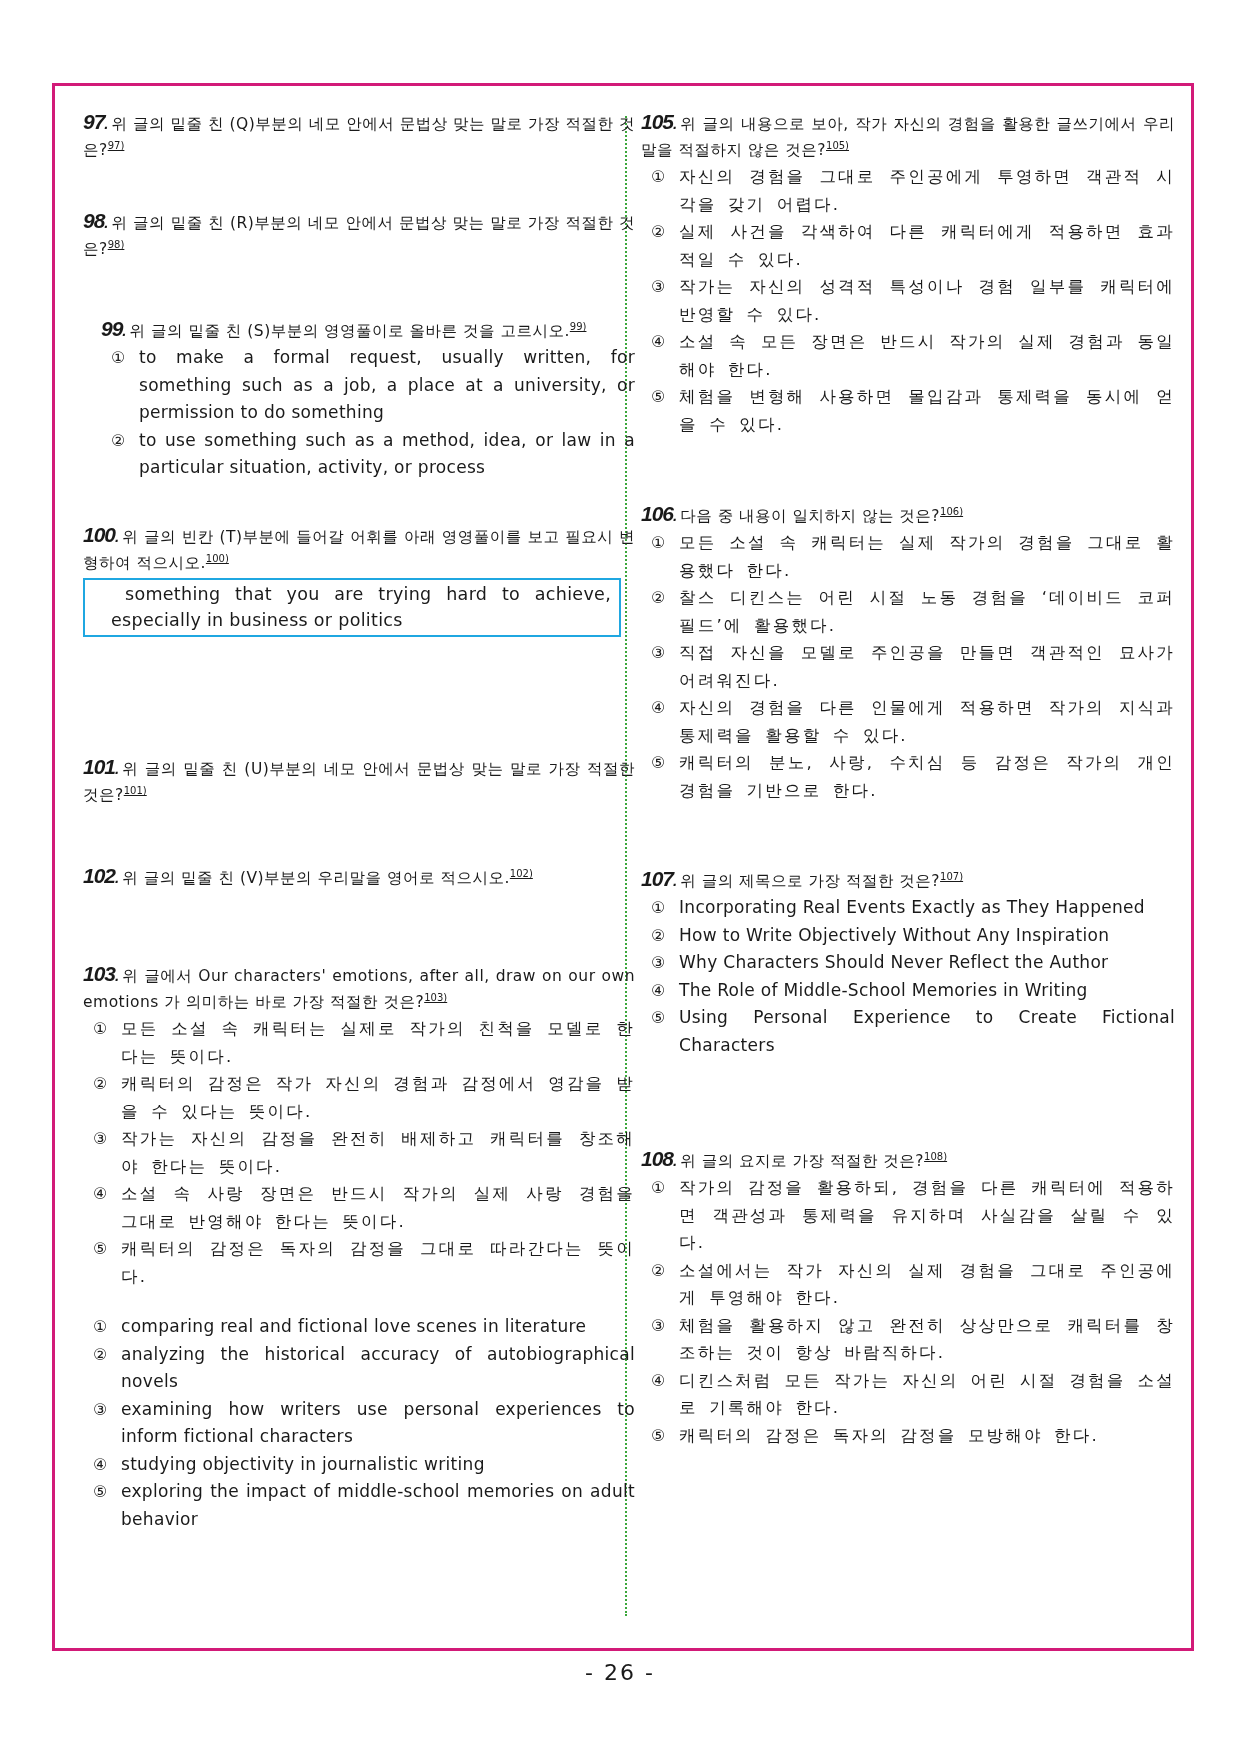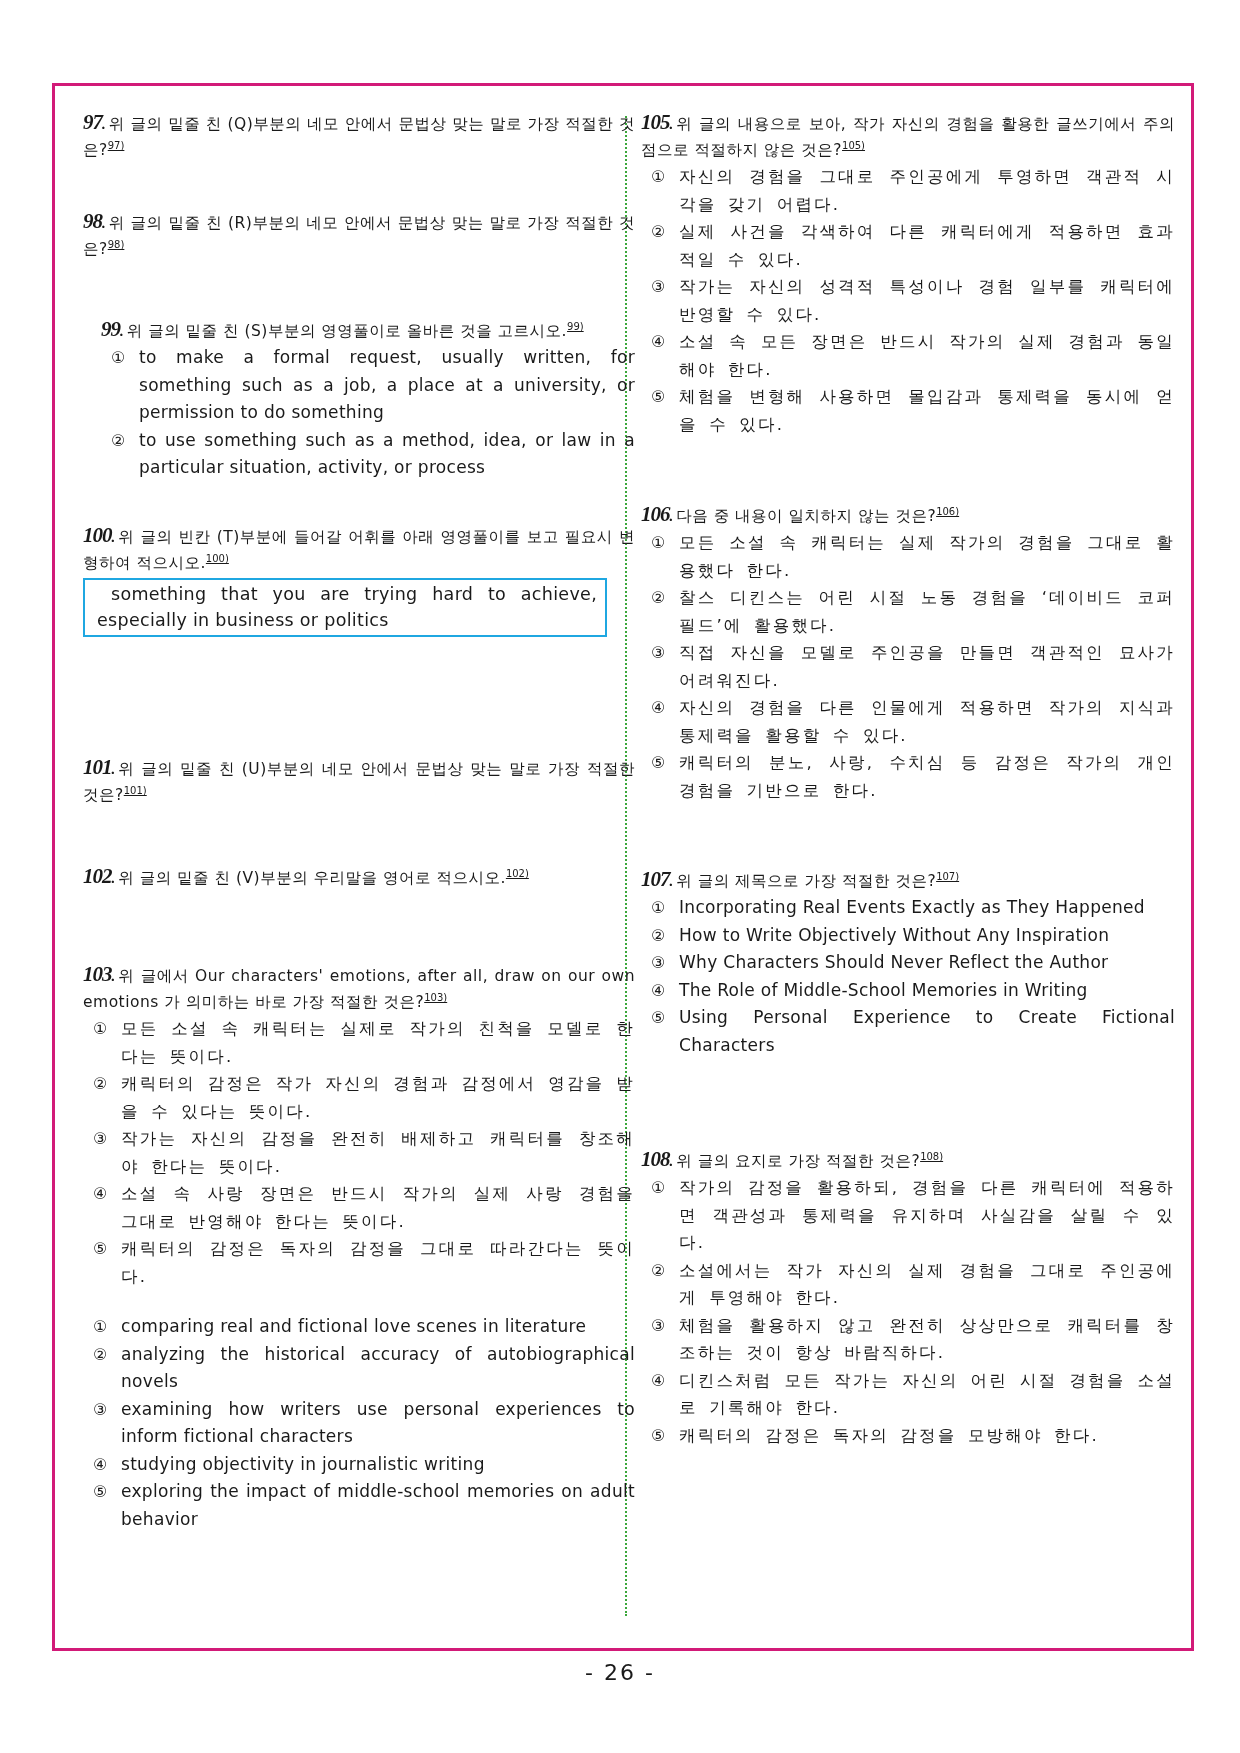--- a/index.html
+++ b/index.html
@@ -10,29 +10,29 @@
     }
     .col { position: absolute; top: 0; }
     .col-left { left: 28px; width: 552px; }
     .col-right { left: 586px; width: 534px; }
     .divider {
       position: absolute; left: 570px; top: 30px; height: 1500px; width: 0;
       border-left: 2px dotted #3aa63a;
     }
     .q { position: absolute; left: 0; right: 0; }
     .q-head { position: relative; padding-left: 0; font-size: 15.5px; line-height: 22px; letter-spacing: 0.5px; text-align: justify; text-align-last: left; }
-    .q-num { font-family: Liberation Serif, serif; font-style: italic; font-weight: bold; font-size: 21px; letter-spacing: -1px; margin-right: 4px; }
+    .q-num { font-family: Liberation Sans, sans-serif; font-style: italic; font-weight: bold; font-size: 21px; letter-spacing: -1px; margin-right: 4px; }
     .q-num .dot { font-size: 15px; }
     sup.fn { font-size: 10px; vertical-align: 6px; letter-spacing: 0; text-decoration: underline; }
     .opts { margin: 2px 0 0 0; padding: 0; list-style: none; }
     .opt { position: relative; padding-left: 38px; font-size: 17px; line-height: 27.5px; text-align: justify; text-align-last: left; letter-spacing: 0.3px; }
     .opt.ko { letter-spacing: 2.2px; word-spacing: 4px; font-size: 16.5px; }
     .opt-mark { position: absolute; left: 10px; top: 0; font-size: 16px; }
     .boxed {
-      margin-top: 4px; border: 2.5px solid #1fa7e1; padding: 1px 8px 2px 12px;
+      margin-top: 4px; border: 2.5px solid #1fa7e1; padding: 1px 8px 2px 26px;
       font-size: 17.5px; line-height: 26px; text-align: justify; text-align-last: left; letter-spacing: 0.3px; width: 500px;
     }
     .boxed .indent { padding-left: 14px; }
     .page-num { position: absolute; top: 1660px; left: 0; width: 1240px; text-align: center; font-size: 22px; letter-spacing: 2px; }
   </style>
 </head>
 <body>
 
 <div class="frame">
 
@@ -104,21 +104,21 @@
         <li class="opt"><span class="opt-mark">④</span><span>studying objectivity in journalistic writing</span></li>
         <li class="opt"><span class="opt-mark">⑤</span><span>exploring the impact of middle-school memories on adult behavior</span></li>
       </ul>
     </div>
   </div>
 
   <div class="col col-right">
 
     <div class="q" style="top:25px;">
       <div class="q-head">
-        <span class="q-num"><span>105</span><span class="dot">.</span></span><span>위 글의 내용으로 보아, 작가 자신의 경험을 활용한 글쓰기에서 주의점으로 적절하지 않은 것은?</span><sup class="fn">105)</sup>
+        <span class="q-num"><span>105</span><span class="dot">.</span></span><span>위 글의 내용으로 보아, 작가 자신의 경험을 활용한 글쓰기에서 우리말을 적절하지 않은 것은?</span><sup class="fn">105)</sup>
       </div>
       <ul class="opts">
         <li class="opt ko"><span class="opt-mark">①</span><span>자신의 경험을 그대로 주인공에게 투영하면 객관적 시각을 갖기 어렵다.</span></li>
         <li class="opt ko"><span class="opt-mark">②</span><span>실제 사건을 각색하여 다른 캐릭터에게 적용하면 효과적일 수 있다.</span></li>
         <li class="opt ko"><span class="opt-mark">③</span><span>작가는 자신의 성격적 특성이나 경험 일부를 캐릭터에 반영할 수 있다.</span></li>
         <li class="opt ko"><span class="opt-mark">④</span><span>소설 속 모든 장면은 반드시 작가의 실제 경험과 동일해야 한다.</span></li>
         <li class="opt ko"><span class="opt-mark">⑤</span><span>체험을 변형해 사용하면 몰입감과 통제력을 동시에 얻을 수 있다.</span></li>
       </ul>
     </div>
 

